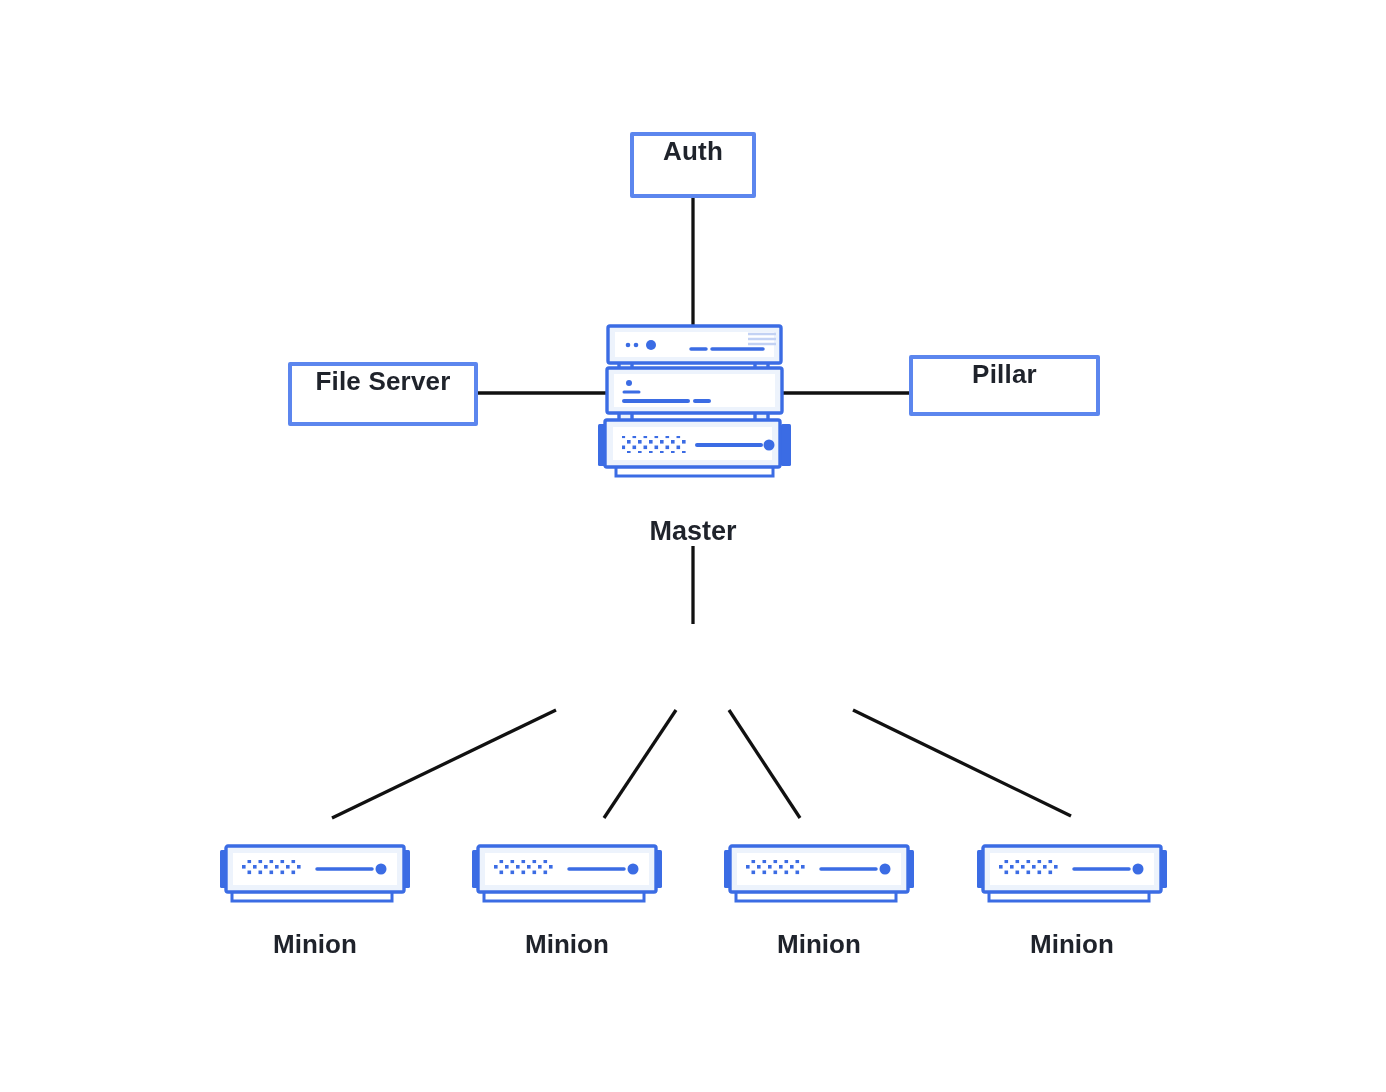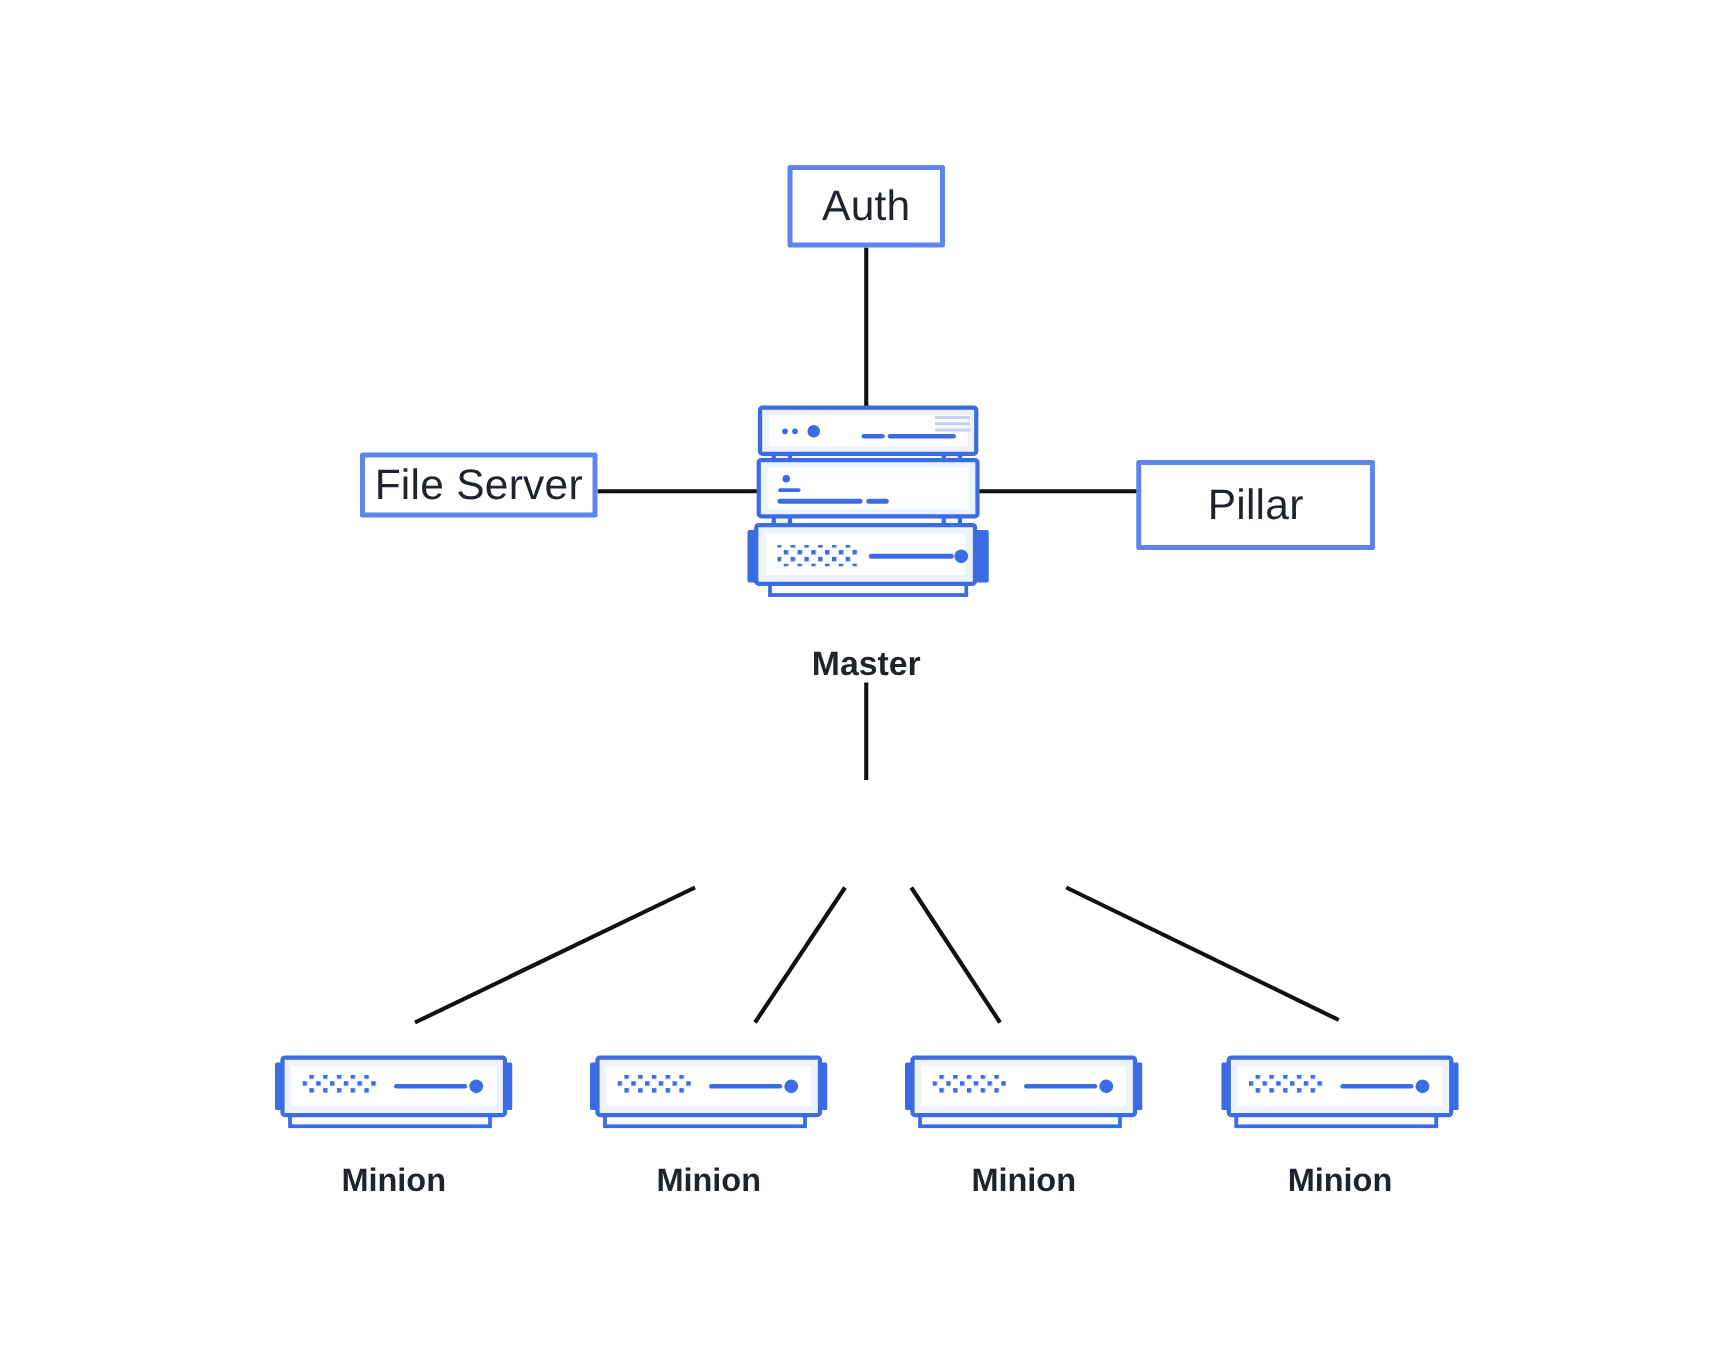--- a/index.html
+++ b/index.html
@@ -10,22 +10,22 @@
     font-family:"Liberation Sans",sans-serif;
     overflow:hidden;
   }
   .layer{position:absolute;left:0;top:0;}
   .node-box{
     position:absolute;
     box-sizing:border-box;
     border:4px solid var(--box-border,#5c86ee);
     border-radius:2px;
     background:#fff;
-    display:flex;align-items:center;justify-content:center;
-    font-weight:400;font-size:34px;color:var(--text,#1f232b);
+    display:flex;align-items:flex-start;justify-content:center;
+    font-weight:700;font-size:26px;color:var(--text,#1f232b);
     letter-spacing:.2px;
   }
   .bus{background:var(--bus-fill,#dce7fb);}
   .free-label{
     position:absolute;
     text-align:center;
     font-weight:700;color:var(--text,#1f232b);
   }
   
   .unit{fill:var(--icon-fill,#edf3fc);stroke:var(--icon-blue,#3b6ce4);stroke-width:3.4;}
@@ -108,25 +108,25 @@
     <use href="#minion-icon" x="220" y="843"></use>
     <use href="#minion-icon" x="472" y="843"></use>
     <use href="#minion-icon" x="724" y="843"></use>
     <use href="#minion-icon" x="977" y="843"></use>
   </svg>
 
   <div class="node-box" style="left:630px;top:132px;width:126px;height:66px;">
     <span>Auth</span>
   </div>
 
-  <div class="node-box" style="left:288px;top:362px;width:190px;height:52px;">
+  <div class="node-box" style="left:288px;top:362px;width:190px;height:64px;">
     <span>File Server</span>
   </div>
 
-  <div class="node-box" style="left:909px;top:368px;width:191px;height:72px;">
+  <div class="node-box" style="left:909px;top:355px;width:191px;height:61px;">
     <span>Pillar</span>
   </div>
 
 
   <div class="free-label" style="left:593px;top:516px;width:200px;font-size:27px;">Master</div>
 
   <div class="free-label" style="left:215px;top:929px;width:200px;font-size:26px;">Minion</div>
   <div class="free-label" style="left:467px;top:929px;width:200px;font-size:26px;">Minion</div>
   <div class="free-label" style="left:719px;top:929px;width:200px;font-size:26px;">Minion</div>
   <div class="free-label" style="left:972px;top:929px;width:200px;font-size:26px;">Minion</div>

